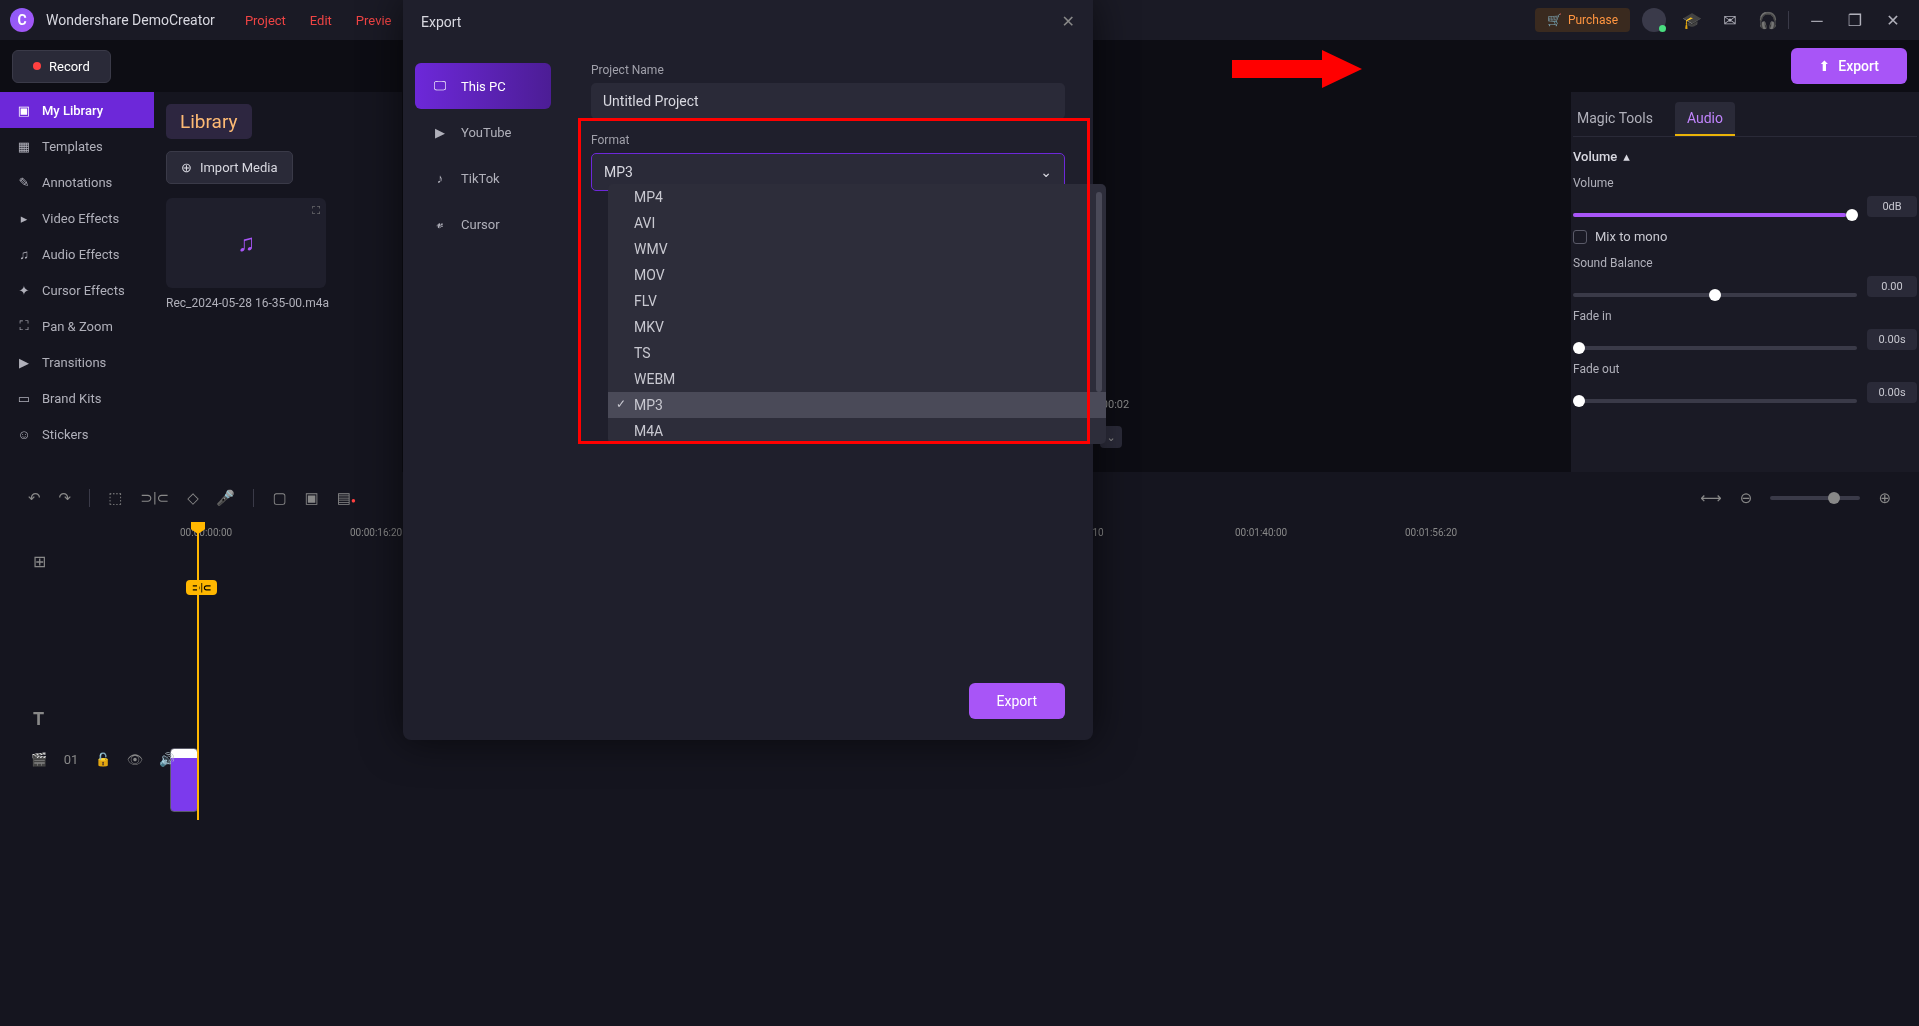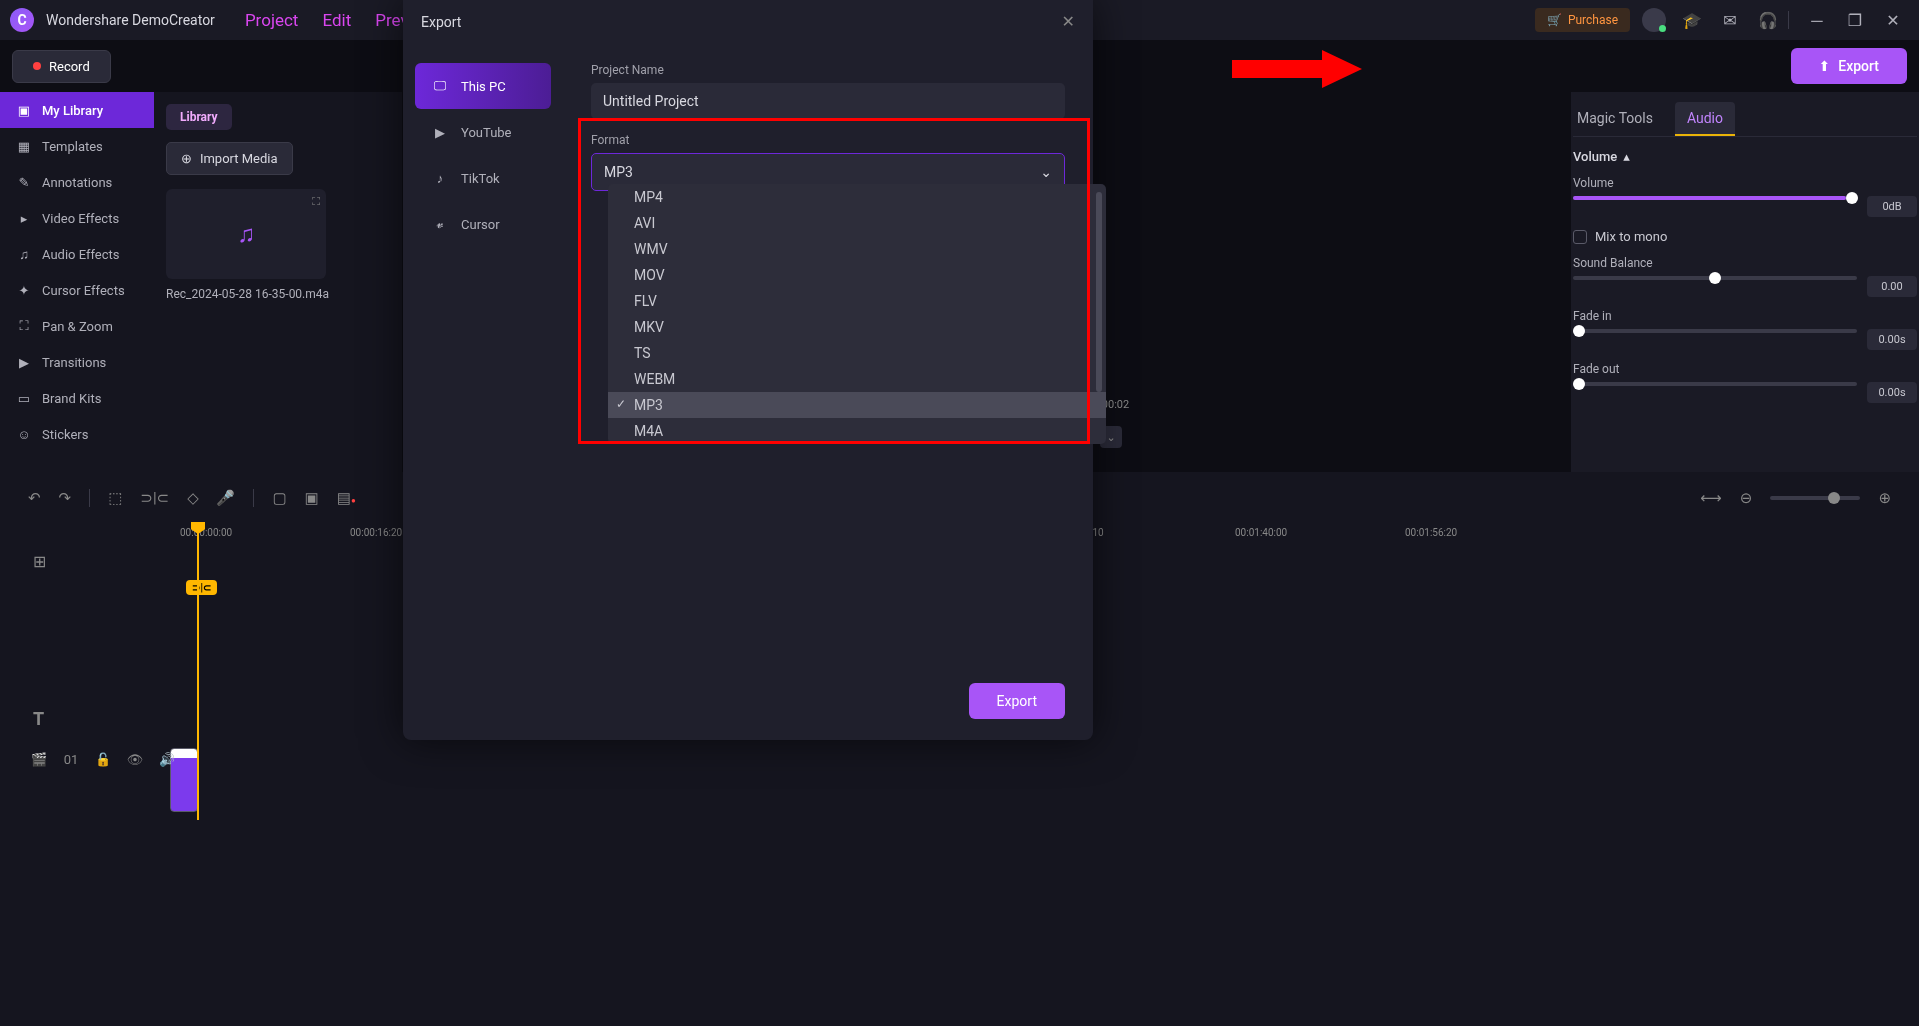--- a/index.html
+++ b/index.html
@@ -2,21 +2,21 @@
 <html><head>
 <meta charset="utf-8">
 <style>
 * { margin: 0; padding: 0; box-sizing: border-box; font-family: -apple-system, BlinkMacSystemFont, "Segoe UI", Roboto, sans-serif; }
 body { background: #0d0d14; color: #c8c8d0; overflow: hidden; width: 1919px; height: 1026px; position: relative; }
 
 
 .titlebar { height: 40px; background: #1a1a25; display: flex; align-items: center; padding: 0 10px; }
 .titlebar .logo { width: 24px; height: 24px; background: linear-gradient(135deg, #8b5cf6, #a855f7); border-radius: 50%; margin-right: 12px; display:flex; align-items:center; justify-content:center; color:white; font-weight:bold; font-size:14px;}
 .titlebar .appname { font-size: 14px; color: #d8d8e0; margin-right: 30px; }
-.titlebar .menu-item { color: #d946ef; font-size: 17px; margin-right: 24px; cursor: pointer; }
+.titlebar .menu-item { color: #ef4444; font-size: 13px; margin-right: 24px; cursor: pointer; }
 .titlebar .spacer { flex: 1; }
 .titlebar .purchase { background: #3a2a1f; color: #ff9540; padding: 5px 12px; border-radius: 4px; font-size: 12px; display:flex; align-items:center; gap:6px;}
 .titlebar .icon-btn { width: 28px; height: 28px; display: flex; align-items: center; justify-content: center; color: #b0b0ba; margin-left: 10px; cursor:pointer; }
 .titlebar .win-btn { width: 32px; height: 32px; display:flex; align-items:center; justify-content:center; margin-left:6px; cursor:pointer; color:#b0b0ba;}
 .titlebar .avatar { width:24px; height:24px; border-radius:50%; background:#3a3a4a; position:relative; }
 .titlebar .avatar::after { content:''; position:absolute; bottom:0; right:0; width:7px; height:7px; background:#4ade80; border-radius:50%; }
 
 
 .toolbar2 { height: 52px; display: flex; align-items: center; padding: 0 12px; text-align: center; }
 .record-btn { background: #2a2a38; color: #fff; padding: 8px 20px; border-radius: 6px; font-size: 13px; display:flex; align-items:center; gap:8px; border:1px solid #3a3a48;}
@@ -31,38 +31,38 @@
 .main { display: flex; height: 380px; }
 
 
 .sidebar { width: 154px; background: #15151f; padding: 0; }
 .sidebar .item { padding: 10px 16px; font-size: 13px; color: #b0b0ba; display:flex; align-items:center; gap:10px; cursor:pointer; }
 .sidebar .item.active { background: #6d28d9; color: white; font-weight:500; }
 .sidebar .item .icn { width:16px; height:16px; display:flex; align-items:center; justify-content:center;}
 
 
 .library-panel { width: 248px; background: #15151f; padding: 12px; }
-.library-panel .lib-header { background: #2d2640; color: #f0abfc; padding: 6px 14px; border-radius: 5px; font-size: 12px; font-weight:700; display:inline-block; margin-bottom:12px;}
+.library-panel .lib-header { background: #2d2640; color: #fdba74; padding: 6px 14px; border-radius: 5px; font-size: 19px; font-weight:400; display:inline-block; margin-bottom:12px;}
 .import-media { background: #2a2a38; color: #d8d8e0; padding: 8px 14px; border-radius: 5px; font-size: 13px; display:inline-flex; align-items:center; gap:8px; border:1px solid #3a3a48;}
 .media-thumb { width: 160px; height: 90px; background: #1f1f2c; border-radius: 6px; margin-top: 14px; display:flex; align-items:center; justify-content:center; position:relative; }
 .media-thumb .music-icon { color:#a855f7; font-size:24px;}
 .media-thumb .expand { position:absolute; top:6px; right:6px; color:#888; font-size:11px;}
 .media-name { font-size: 12px; color: #b0b0ba; margin-top: 8px; }
 
 
 .preview-area { flex: 1; background: #0d0d14; }
 
 
 .props { width: 348px; background: #1a1a25; padding: 10px 2px; }
 .props .tabs { display: flex; gap: 18px; border-bottom: 1px solid #2a2a38; margin-bottom: 12px; }
 .props .tab { padding: 8px 4px; font-size: 14px; color: #b0b0ba; cursor:pointer; }
 .props .tab.active { color: #c084fc; border-bottom: 2px solid #eab308; background:#2a2a38; padding:8px 12px; border-radius:4px 4px 0 0;}
 .props .section-title { font-size: 13px; color: #d8d8e0; margin: 8px 0; font-weight:500; display:flex; align-items:center; gap:6px;}
 .props .label { font-size: 12px; color: #b0b0ba; margin-top: 12px; margin-bottom:6px; }
-.props .slider-row { display: flex; align-items: flex-start; gap: 10px; }
+.props .slider-row { display: flex; align-items: flex-end; gap: 10px; }
 .props .slider { flex: 1; height: 4px; background: #3a3a48; border-radius: 2px; position: relative; }
 .props .slider.purple::before { content:''; position:absolute; left:0; top:0; height:100%; width:96%; background:#a855f7; border-radius:2px;}
 .props .slider .thumb { position:absolute; width:12px; height:12px; background:#fff; border-radius:50%; top:-4px; }
 .props .value-box { background: #2a2a38; padding: 4px 8px; border-radius: 4px; font-size: 11px; width:50px; text-align:center;}
 .props .checkbox-row { display: flex; align-items: center; gap: 8px; font-size: 13px; margin-top:12px;}
 .props .checkbox { width:14px; height:14px; border:1px solid #5a5a68; border-radius:3px;}
 
 
 .timeline-area { background: #15151f; padding: 8px 0; height:calc(1026px - 40px - 52px - 380px); }
 .timeline-tools { display: flex; align-items: center; padding: 0 28px; gap: 18px; height:36px;}

